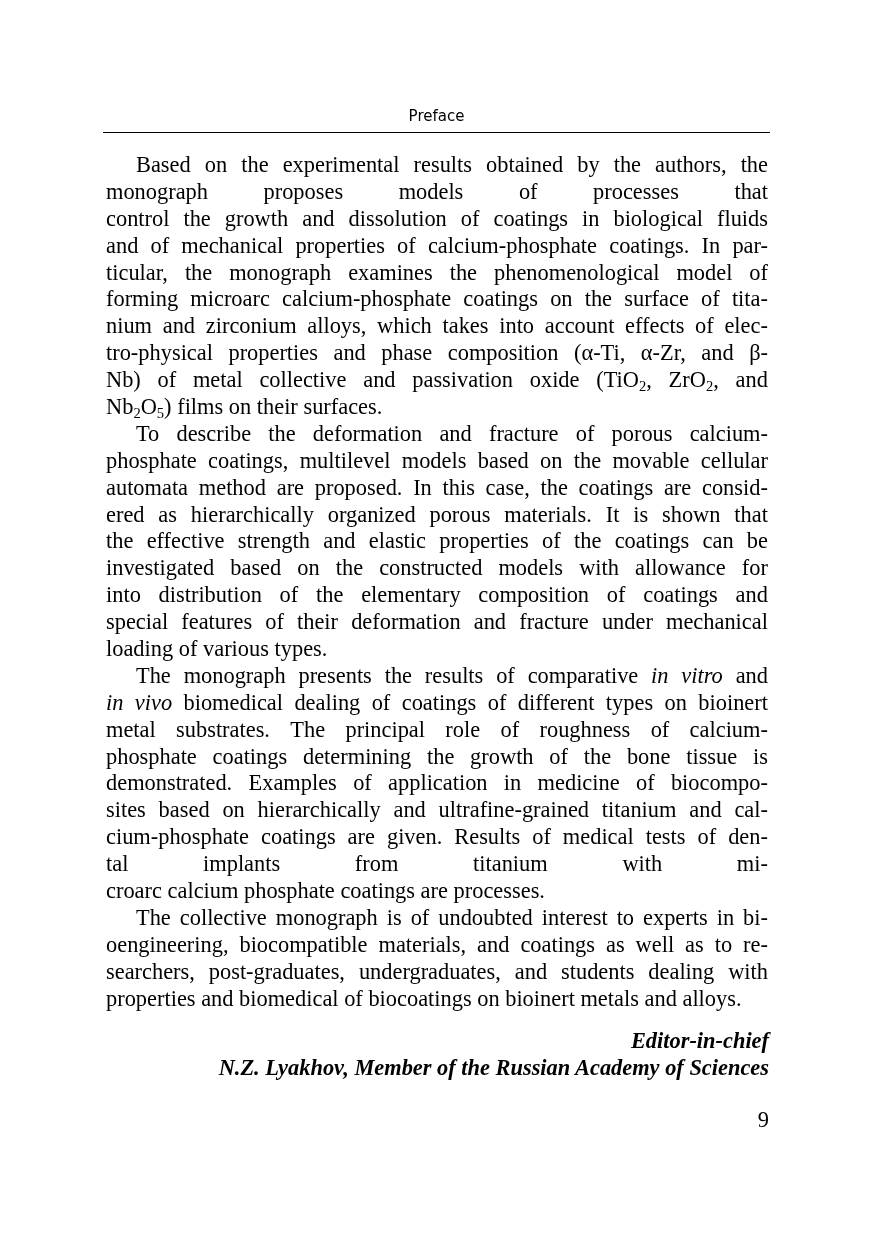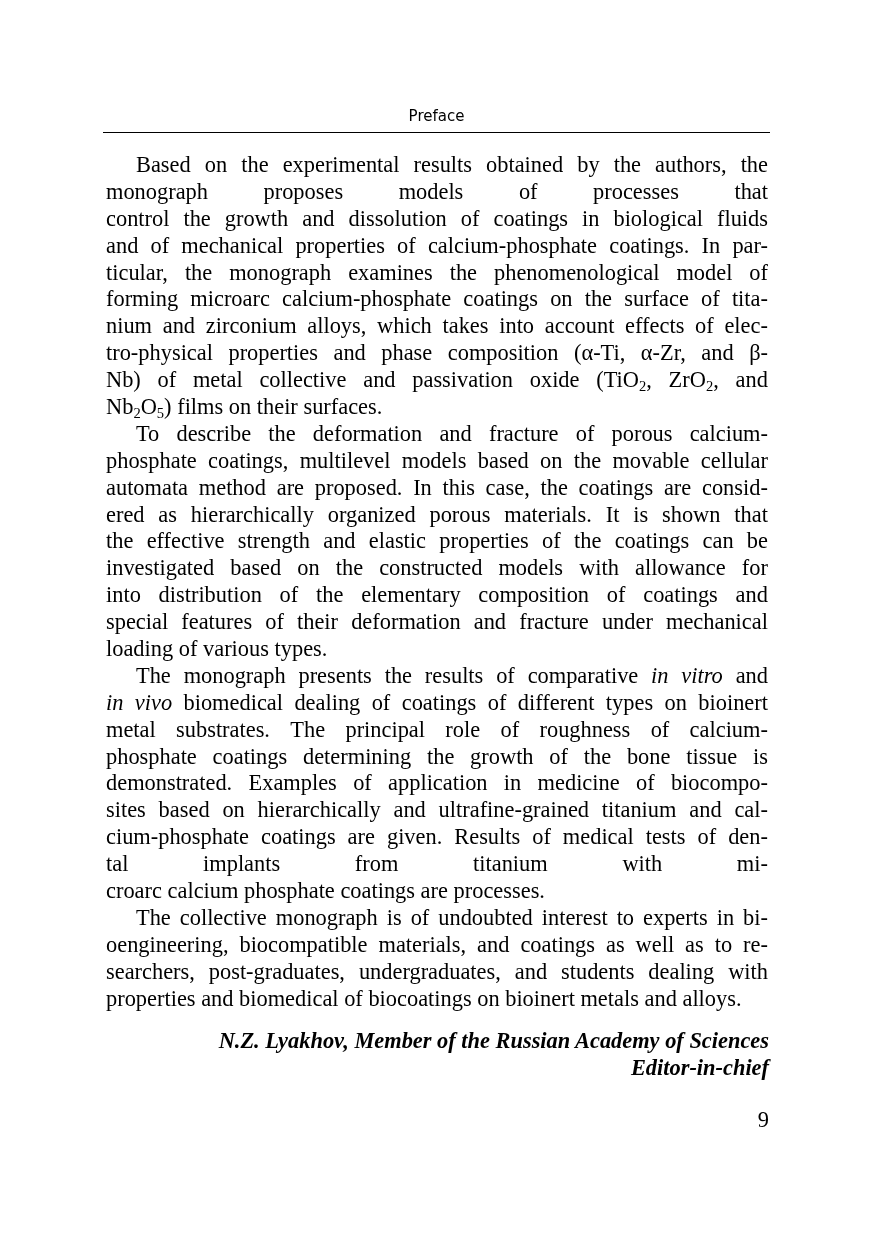--- a/index.html
+++ b/index.html
@@ -391,17 +391,17 @@
         <span>on</span>
         <span>bioinert</span>
         <span>metals</span>
         <span>and</span>
         <span>alloys.</span>
       </div>
     </div>
   </div>
 
 <div class="signature">
+  <div>Editor-in-chief</div>
   <div>N.Z. Lyakhov, Member of the Russian Academy of Sciences</div>
-  <div>Editor-in-chief</div>
 </div>
 
 <div class="page-number">9</div>
 
 </body></html>

